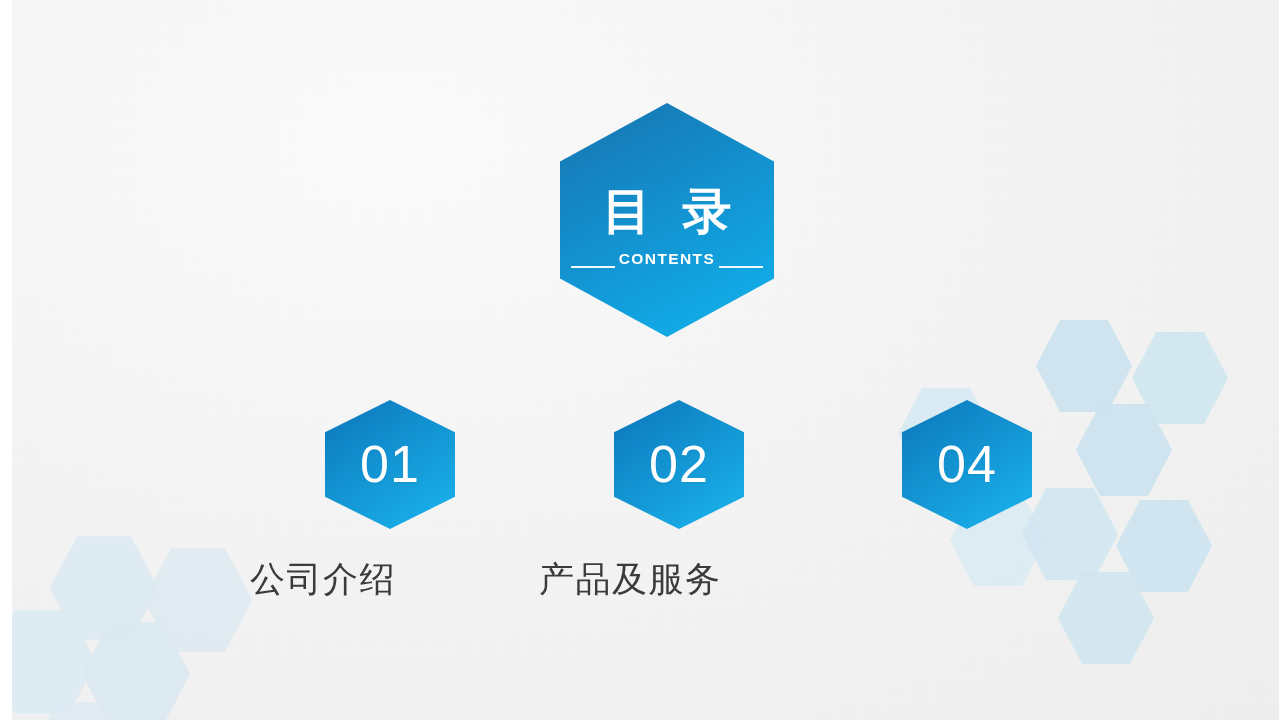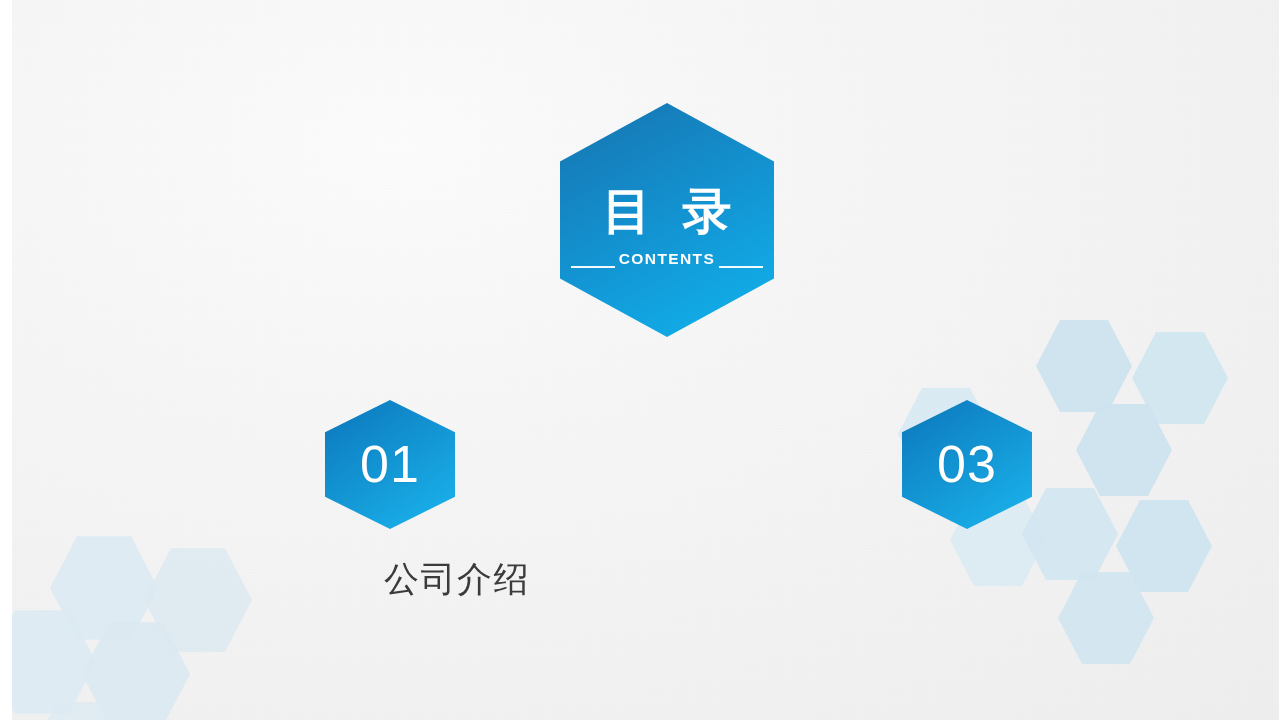--- a/index.html
+++ b/index.html
@@ -129,21 +129,21 @@
   }
   #hex-01 { left: 313px; }
   #hex-02 { left: 602px; }
   #hex-03 { left: 890px; }
 
   
   .caption {
     position: absolute;
     top: 558px;
     width: 280px;
-    text-align: right;
+    text-align: left;
     color: #3b3b3b;
     font-size: 35px;
     font-weight: 400;
     letter-spacing: 1.5px;
     line-height: 1.25;
     font-family: "DejaVu Sans", "Liberation Sans", sans-serif;
     white-space: nowrap;
   }
   #cap-01 { left: 238px; }
   #cap-02 { left: 527px; }
@@ -180,20 +180,24 @@
           <span class="rule"></span>
           <span class="subtitle-en">CONTENTS</span>
           <span class="rule"></span>
         </div>
       </div>
     </div>
 
     <div class="hex hex-num" id="hex-01">
       <div class="num">01</div>
     </div>
+    <div class="hex hex-num" id="hex-02">
+      <div class="num">02</div>
+    </div>
     <div class="hex hex-num" id="hex-03">
-      <div class="num">03</div>
+      <div class="num">04</div>
     </div>
 
     <div class="caption" id="cap-01">公司介绍</div>
+    <div class="caption" id="cap-02">产品及服务</div>
 
   </div>
 </div>
 
 </body></html>

